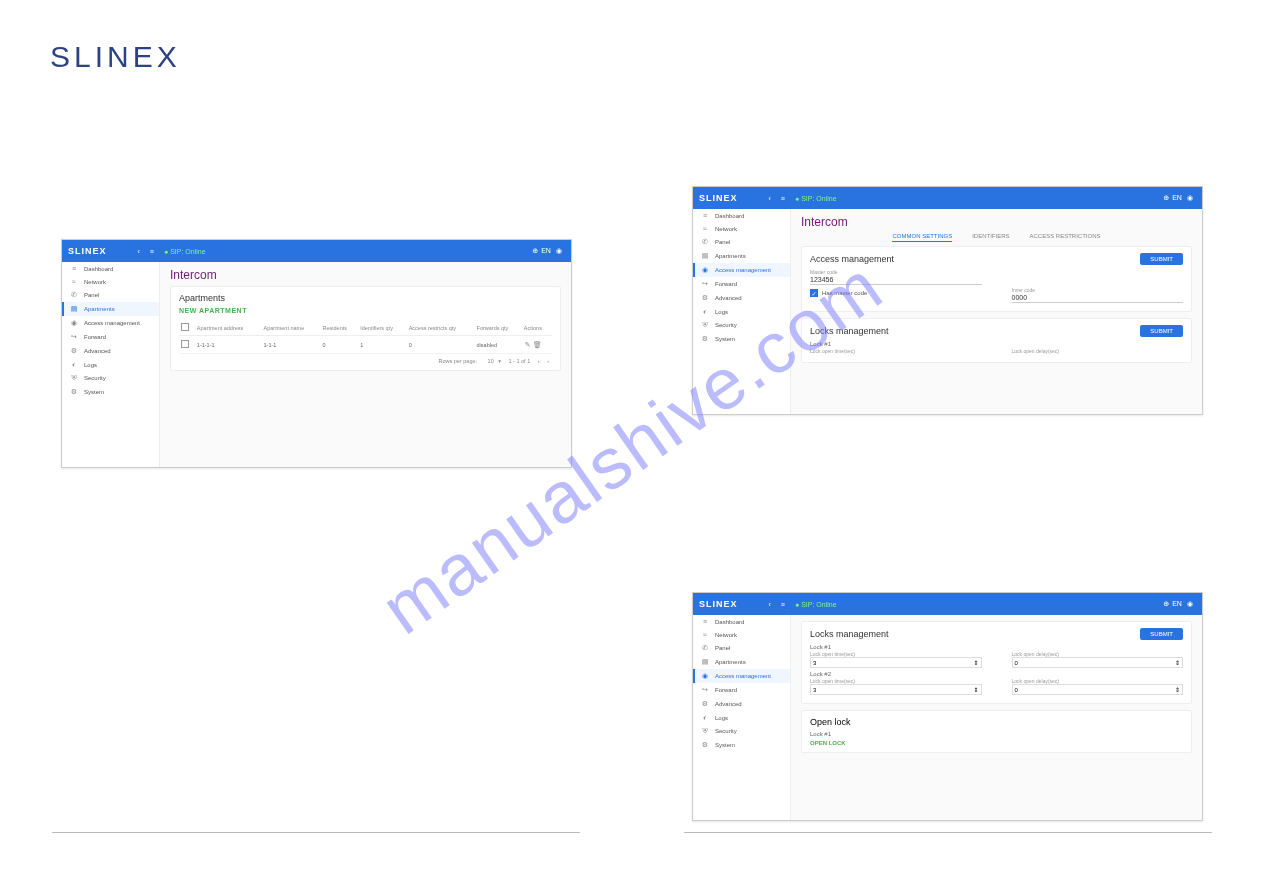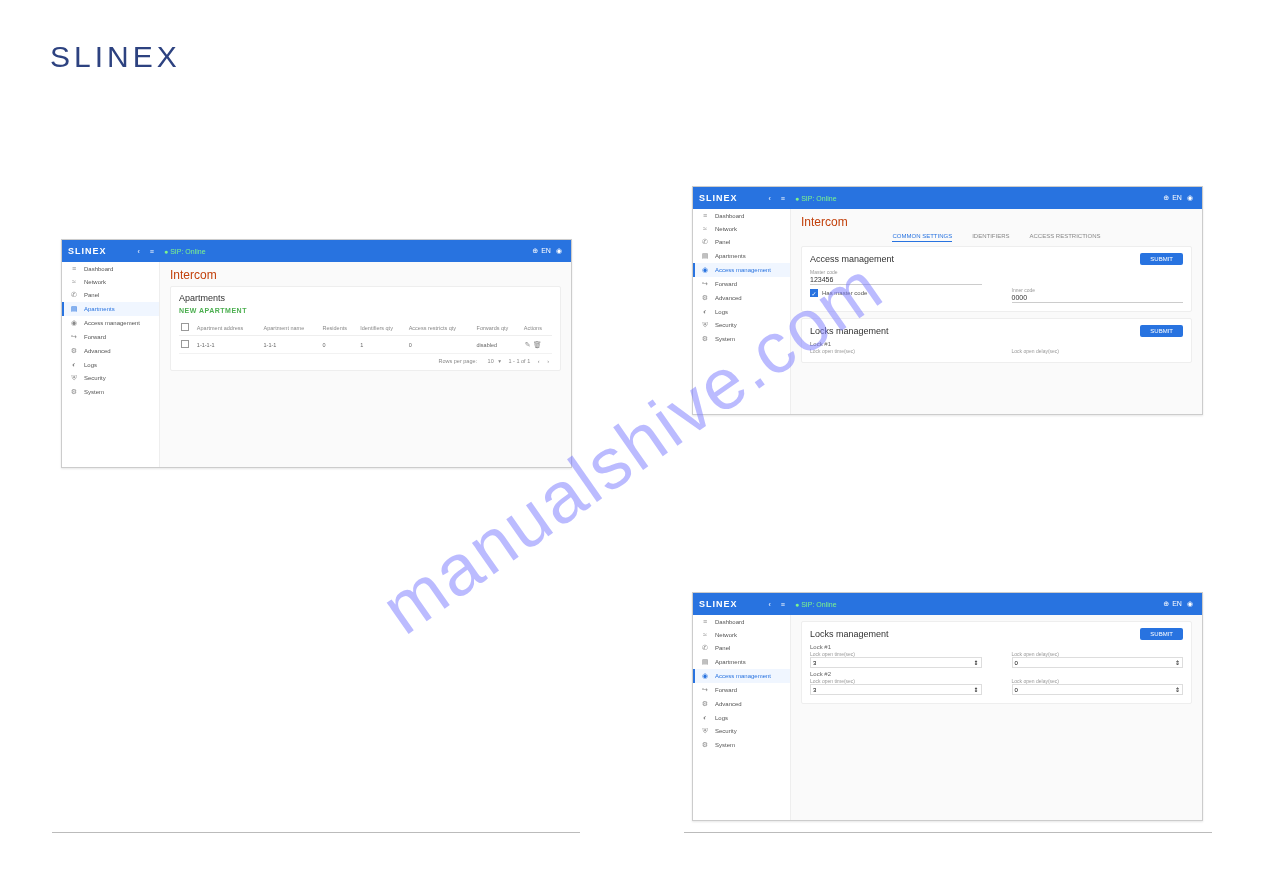--- a/index.html
+++ b/index.html
@@ -16,21 +16,21 @@
   .tbar .sip { color: #7ef58a; font-size: 7px; margin-left: 5px; }
   .tbar .spacer { flex: 1; }
   .tbar .right .ico { margin: 0 3px; }
   .body-area { display: flex; height: calc(100% - 22px); }
   .side { width: 98px; background: #fff; border-right: 1px solid #eee; }
   .side-item { display: flex; align-items: center; padding: 3px 5px; color: #555; font-size: 6px; cursor: pointer; border-left: 2px solid transparent; }
   .side-item.active { color: #2873e0; background: #f0f6ff; border-left-color: #2873e0; }
   .side-item .si-ico { width: 10px; margin-right: 5px; text-align: center; font-size: 7px; color: #888; }
   .side-item.active .si-ico { color: #2873e0; }
   .content { flex: 1; background: #fafafa; padding: 6px 10px; overflow: hidden; }
-  .content h1 { font-size: 12px; color: #c2410c; margin-bottom: 4px; font-weight: 500; }
+  .content h1 { font-size: 12px; color: #701a75; margin-bottom: 4px; font-weight: 500; }
   .card { background: #fff; border: 1px solid #eee; border-radius: 2px; padding: 6px 8px; margin-bottom: 6px; }
   .card-title { font-size: 9px; color: #333; margin-bottom: 4px; }
   .new-link { color: #4caf50; font-size: 7px; font-weight: 700; letter-spacing: 0.5px; cursor: pointer; }
   table { width: 100%; border-collapse: collapse; font-size: 5.5px; color: #666; margin-top: 6px; }
   th { text-align: left; font-weight: 400; color: #888; padding: 3px 2px; border-bottom: 1px solid #eee; }
   td { padding: 4px 2px; border-bottom: 1px solid #f2f2f2; }
   .chk { width: 8px; height: 8px; border: 1px solid #999; display: inline-block; }
   .pager { text-align: right; font-size: 5.5px; color: #888; padding-top: 4px; }
   .pager span { margin: 0 3px; }
   .tabs { display: flex; justify-content: center; gap: 20px; font-size: 6px; color: #888; margin-bottom: 4px; }
@@ -350,18 +350,23 @@
           </div>
           <div class="field">
             <label>Lock open delay(sec)</label>
             <div class="num-input">
                 <span>0</span>
                 <span>⇕</span>
               </div>
           </div>
         </div>
       </div>
+      <div class="card">
+        <div class="stitle" style="font-size:9px;margin-bottom:4px;">Open lock</div>
+        <div class="lock-sub">Lock #1</div>
+        <span class="open-link">OPEN LOCK</span>
+      </div>
     </div>
   </div>
 </div>
 
 <div class="hr-bottom hr1"></div>
 <div class="hr-bottom hr2"></div>
 
 </body></html>

